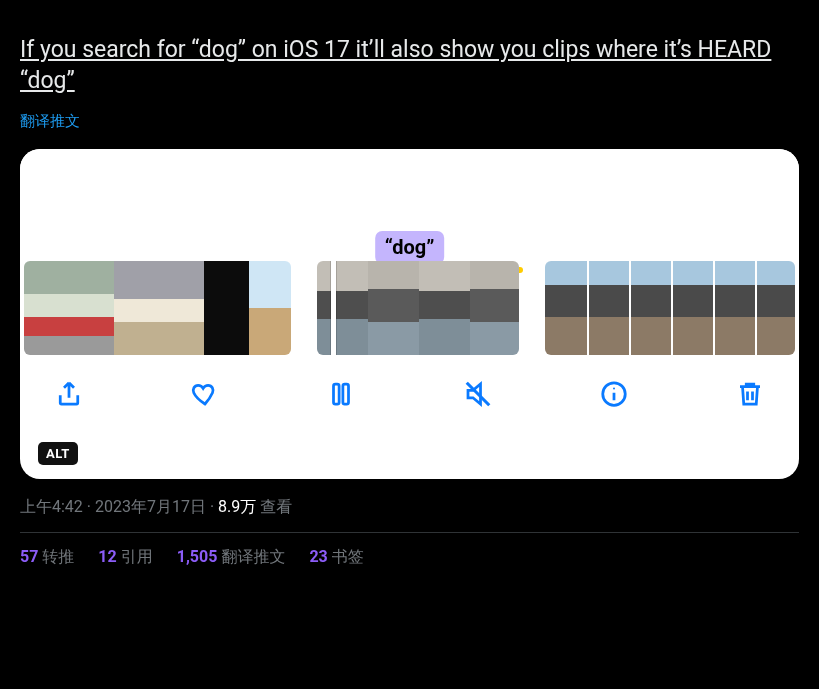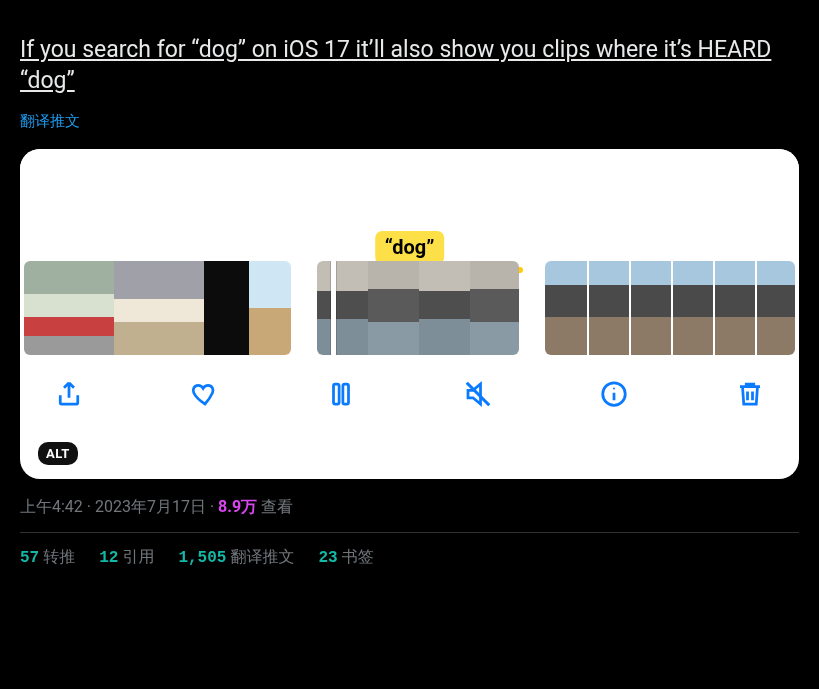--- a/index.html
+++ b/index.html
@@ -76,21 +76,21 @@
   }
   .card-top-spacer {
     height: 112px;
     background: #fff;
   }
   .dog-label {
     position: absolute;
     top: 82px;
     left: 50%;
     transform: translateX(-50%);
-    background: #fde047;
+    background: #c4b5fd;
     color: #000;
     font-weight: 700;
     font-size: 20px;
     padding: 4px 10px 5px 10px;
     border-radius: 7px;
   }
   .label-tick {
     position: absolute;
     top: 118px;
     left: 62%;
@@ -156,42 +156,42 @@
   .ctrl svg { width: 30px; height: 30px; stroke: currentColor; fill: none; stroke-width: 2.2; }
   .alt-badge {
     position: absolute;
     left: 18px;
     bottom: 14px;
     background: #111;
     color: #fff;
     font-size: 13px;
     font-weight: 700;
     padding: 4px 8px;
-    border-radius: 10px;
+    border-radius: 5px;
     letter-spacing: 0.5px;
   }
   .meta-row {
     margin-top: 18px;
     font-size: 16px;
     color: #71767b;
   }
-  .meta-row .views-count { color: #d946ef; font-weight: 700; }
+  .meta-row .views-count { color: #ffffff; font-weight: 400; }
   .divider {
     height: 1px;
     background: #2f3336;
     margin: 14px 0 0 0;
   }
   .stats-row {
     display: flex;
     gap: 24px;
     padding-top: 14px;
     font-size: 16px;
     color: #71767b;
   }
-  .stats-row .num { color: #14b8a6; font-weight: 700; margin-right: 4px; font-family: Liberation Mono, monospace; }
+  .stats-row .num { color: #8b5cf6; font-weight: 700; margin-right: 4px; }
   .stat-item { cursor: pointer; }
 </style>
 </head>
 <body>
 
 <div class="tweet">
 
 
   <div class="body-text">If you search for “dog” on iOS 17 it’ll also show you clips where it’s HEARD “dog”</div>
 

